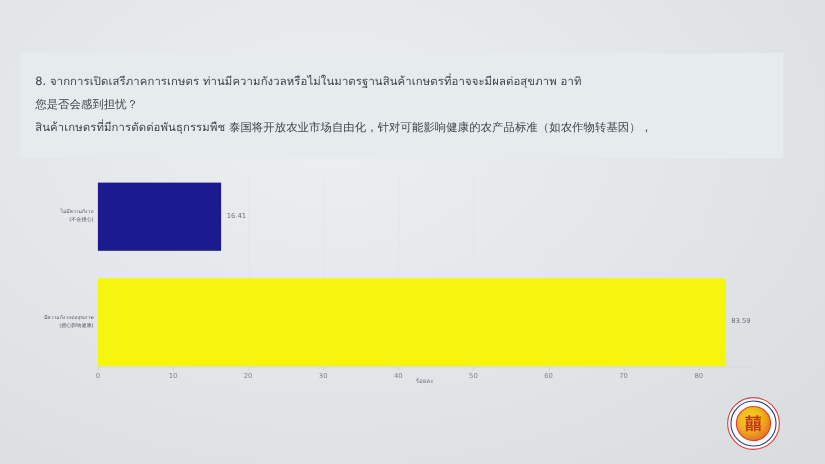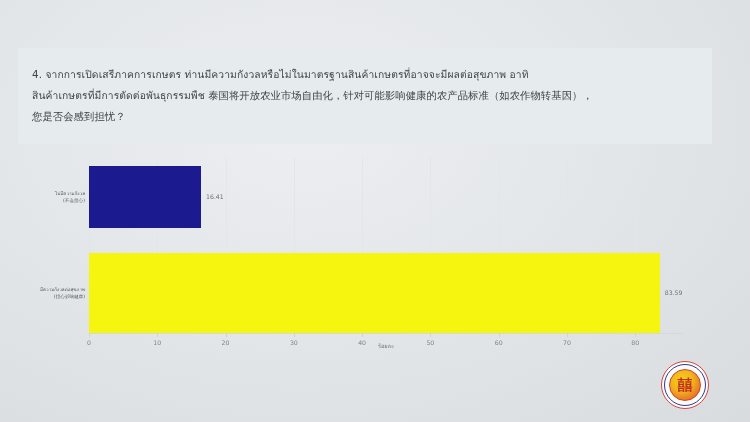--- a/index.html
+++ b/index.html
@@ -171,23 +171,23 @@
     line-height: 1;
     font-family: "DejaVu Sans", "Liberation Sans", sans-serif;
   }
 </style>
 </head>
 <body>
 
 <div id="slide">
 
   <div id="question-panel">
-    <div class="q-line">4.  จากการเปิดเสรีภาคการเกษตร  ท่านมีความกังวลหรือไม่ในมาตรฐานสินค้าเกษตรที่อาจจะมีผลต่อสุขภาพ อาทิ</div>
+    <div class="q-line">8.  จากการเปิดเสรีภาคการเกษตร  ท่านมีความกังวลหรือไม่ในมาตรฐานสินค้าเกษตรที่อาจจะมีผลต่อสุขภาพ อาทิ</div>
+    <div class="q-line">您是否会感到担忧？</div>
     <div class="q-line">สินค้าเกษตรที่มีการตัดต่อพันธุกรรมพืช   泰国将开放农业市场自由化，针对可能影响健康的农产品标准（如农作物转基因），</div>
-    <div class="q-line">您是否会感到担忧？</div>
   </div>
 
   <div id="chart">
 
     <div class="plot" id="plot-area"></div>
     <div class="axis-baseline"></div>
 
     <div id="gridlines">
         <div class="gridline" style="left: 89px; top: 10px;"></div>
         <div class="gridline" style="left: 157.276px; top: 10px;"></div>

